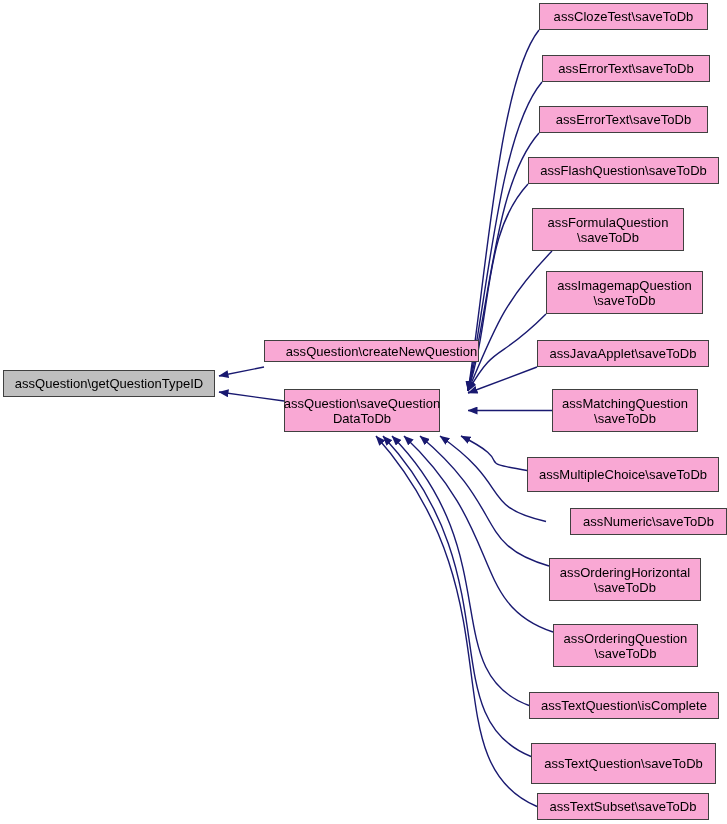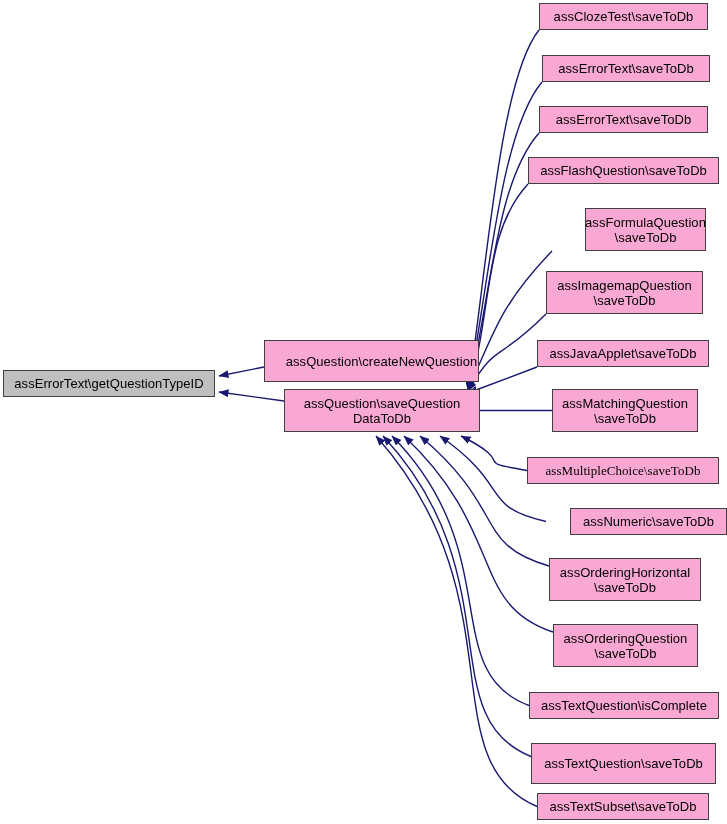--- a/index.html
+++ b/index.html
@@ -68,36 +68,36 @@
         <path d="M546,521.5 C478,505.5 514,488 440,436" marker-end="url(#arrow)"></path>
         <path d="M549,566 C473,544 508,510 420,436" marker-end="url(#arrow)"></path>
         <path d="M553,632 C469,604 506,532 404,436" marker-end="url(#arrow)"></path>
         <path d="M529,705.5 C437,671.5 508,554 392,436" marker-end="url(#arrow)"></path>
         <path d="M531,756.5 C431,716.5 513,576 383,436" marker-end="url(#arrow)"></path>
         <path d="M537,806.5 C429,760.5 520,598 376,436" marker-end="url(#arrow)"></path>
       </g>
   </svg>
 
   <div id="node-group">
-      <div class="node highlight" style="left: 3px; top: 370px; width: 212px; height: 27px;">assErrorText\getQuestionTypeID</div>
-      <div class="node" style="left: 264px; top: 340px; width: 215px; height: 42px; padding-left: 20px;">assQuestion\createNewQuestion</div>
-      <div class="node" style="left: 284px; top: 389px; width: 196px; height: 43px;">assQuestion\saveQuestion
+      <div class="node highlight" style="left: 3px; top: 370px; width: 212px; height: 27px;">assQuestion\getQuestionTypeID</div>
+      <div class="node" style="left: 264px; top: 340px; width: 215px; height: 22px; padding-left: 20px;">assQuestion\createNewQuestion</div>
+      <div class="node" style="left: 284px; top: 389px; width: 156px; height: 43px;">assQuestion\saveQuestion
 DataToDb</div>
       <div class="node" style="left: 539px; top: 3px; width: 169px; height: 27px;">assClozeTest\saveToDb</div>
       <div class="node" style="left: 542px; top: 55px; width: 168px; height: 27px;">assErrorText\saveToDb</div>
       <div class="node" style="left: 539px; top: 106px; width: 169px; height: 27px;">assErrorText\saveToDb</div>
       <div class="node" style="left: 528px; top: 157px; width: 191px; height: 27px;">assFlashQuestion\saveToDb</div>
-      <div class="node" style="left: 585px; top: 208px; width: 121px; height: 43px;">assFormulaQuestion
+      <div class="node" style="left: 532px; top: 208px; width: 152px; height: 43px;">assFormulaQuestion
 \saveToDb</div>
       <div class="node" style="left: 546px; top: 271px; width: 157px; height: 43px;">assImagemapQuestion
 \saveToDb</div>
       <div class="node" style="left: 537px; top: 340px; width: 172px; height: 27px;">assJavaApplet\saveToDb</div>
       <div class="node" style="left: 552px; top: 389px; width: 146px; height: 43px;">assMatchingQuestion
 \saveToDb</div>
-      <div class="node" style="left: 527px; top: 457px; width: 192px; height: 27px; font-family: Liberation Serif, serif;">assMultipleChoice\saveToDb</div>
+      <div class="node" style="left: 527px; top: 457px; width: 192px; height: 35px;">assMultipleChoice\saveToDb</div>
       <div class="node" style="left: 546px; top: 508px; width: 157px; height: 27px; margin-left: 24px;">assNumeric\saveToDb</div>
       <div class="node" style="left: 549px; top: 558px; width: 152px; height: 43px;">assOrderingHorizontal
 \saveToDb</div>
       <div class="node" style="left: 553px; top: 624px; width: 145px; height: 43px;">assOrderingQuestion
 \saveToDb</div>
       <div class="node" style="left: 529px; top: 692px; width: 190px; height: 27px;">assTextQuestion\isComplete</div>
       <div class="node" style="left: 531px; top: 743px; width: 185px; height: 41px;">assTextQuestion\saveToDb</div>
       <div class="node" style="left: 537px; top: 793px; width: 172px; height: 27px;">assTextSubset\saveToDb</div>
     </div>
 

